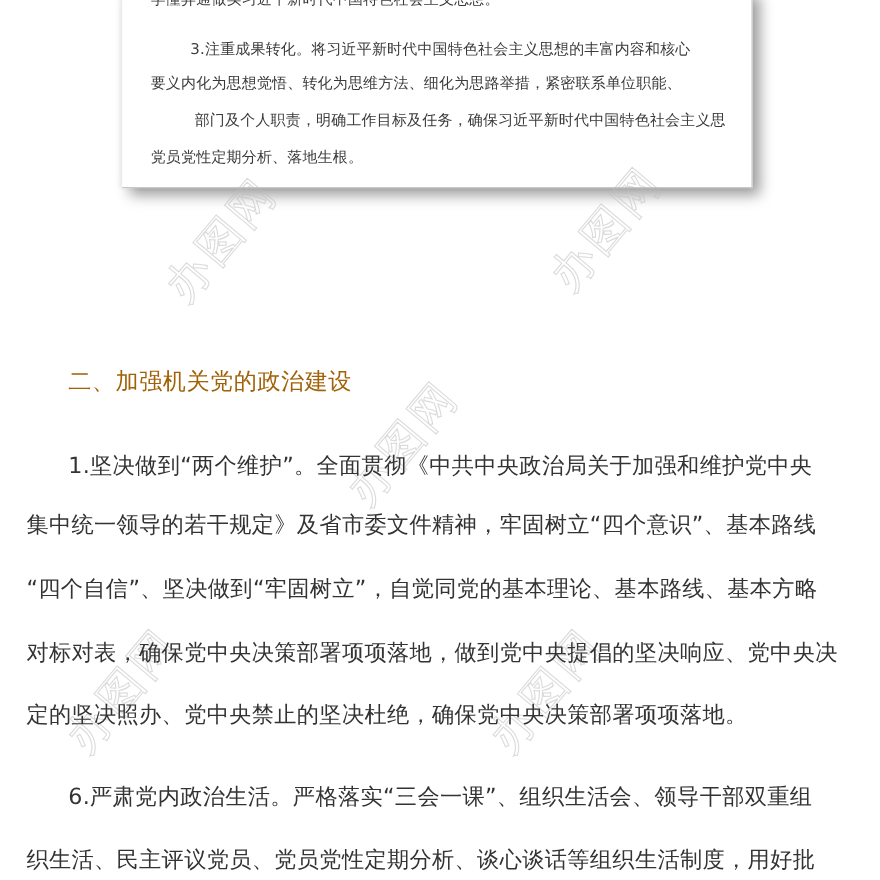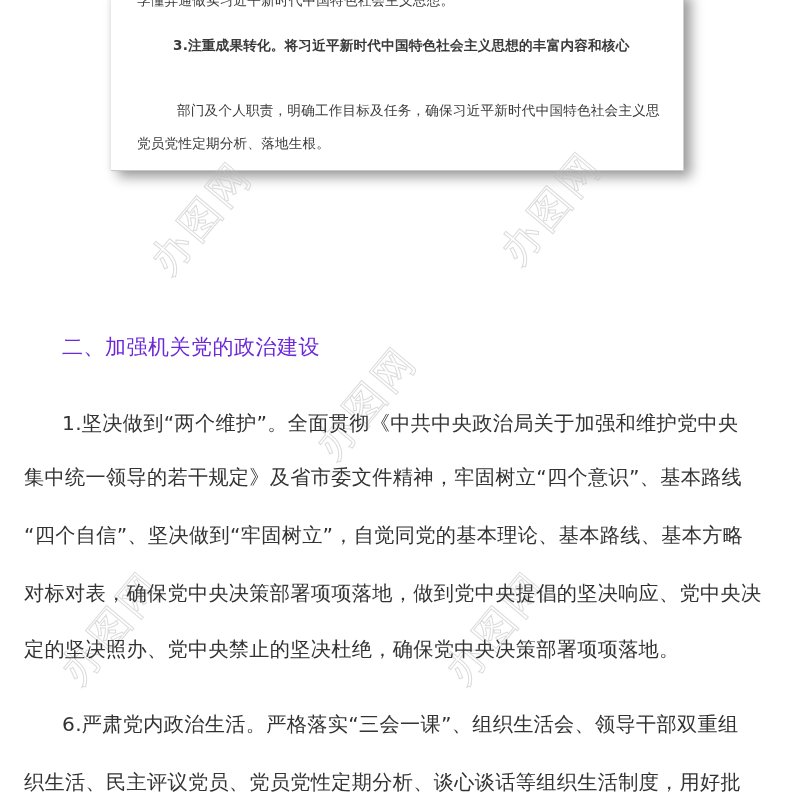--- a/index.html
+++ b/index.html
@@ -31,21 +31,21 @@
     .card-line {
       position: absolute;
       left: 26px;
       right: 10px;
       font-size: 13.6px;
       color: #3a3a3a;
       white-space: nowrap;
       letter-spacing: 0.2px;
       line-height: 16px;
     }
-    .card-line.indent { left: 62px; font-weight: bold; }
+    .card-line.indent { left: 62px; }
     .card-line.clipped { top: 2px; }
     .card-l1 { top: 47px; }
     .card-l2 { top: 78px; }
     .card-l3 { top: 112px; margin-left: 40px; }
     .card-l4 { top: 145px; }
 
     
     .watermark {
       position: absolute;
       font-size: 40px;
@@ -57,21 +57,21 @@
       pointer-events: none;
       letter-spacing: 4px;
     }
 
     
     .heading {
       position: absolute;
       left: 62px;
       top: 333px;
       font-size: 21px;
-      color: #6d28d9;
+      color: #a16207;
       white-space: nowrap;
       letter-spacing: 0.5px;
       z-index: 4;
     }
     .para-line {
       position: absolute;
       left: 24px;
       width: 756px;
       font-size: 20.2px;
       color: #333333;
@@ -81,20 +81,21 @@
       z-index: 4;
     }
     .para-line.indent { left: 62px; width: 718px; }
   </style>
 </head>
 <body>
 
 <div class="card">
   <div class="card-line clipped">学懂弄通做实习近平新时代中国特色社会主义思想。</div>
   <div class="card-line indent card-l1">3.注重成果转化。将习近平新时代中国特色社会主义思想的丰富内容和核心</div>
+  <div class="card-line card-l2">要义内化为思想觉悟、转化为思维方法、细化为思路举措，紧密联系单位职能、</div>
   <div class="card-line card-l3">部门及个人职责，明确工作目标及任务，确保习近平新时代中国特色社会主义思</div>
   <div class="card-line card-l4">党员党性定期分析、落地生根。</div>
 </div>
 
 <div class="watermark" style="left:135px; top:190px;">办图网</div>
 <div class="watermark" style="left:485px; top:180px;">办图网</div>
 <div class="watermark" style="left:300px; top:375px;">办图网</div>
 <div class="watermark" style="left:45px; top:600px;">办图网</div>
 <div class="watermark" style="left:430px; top:600px;">办图网</div>
 

